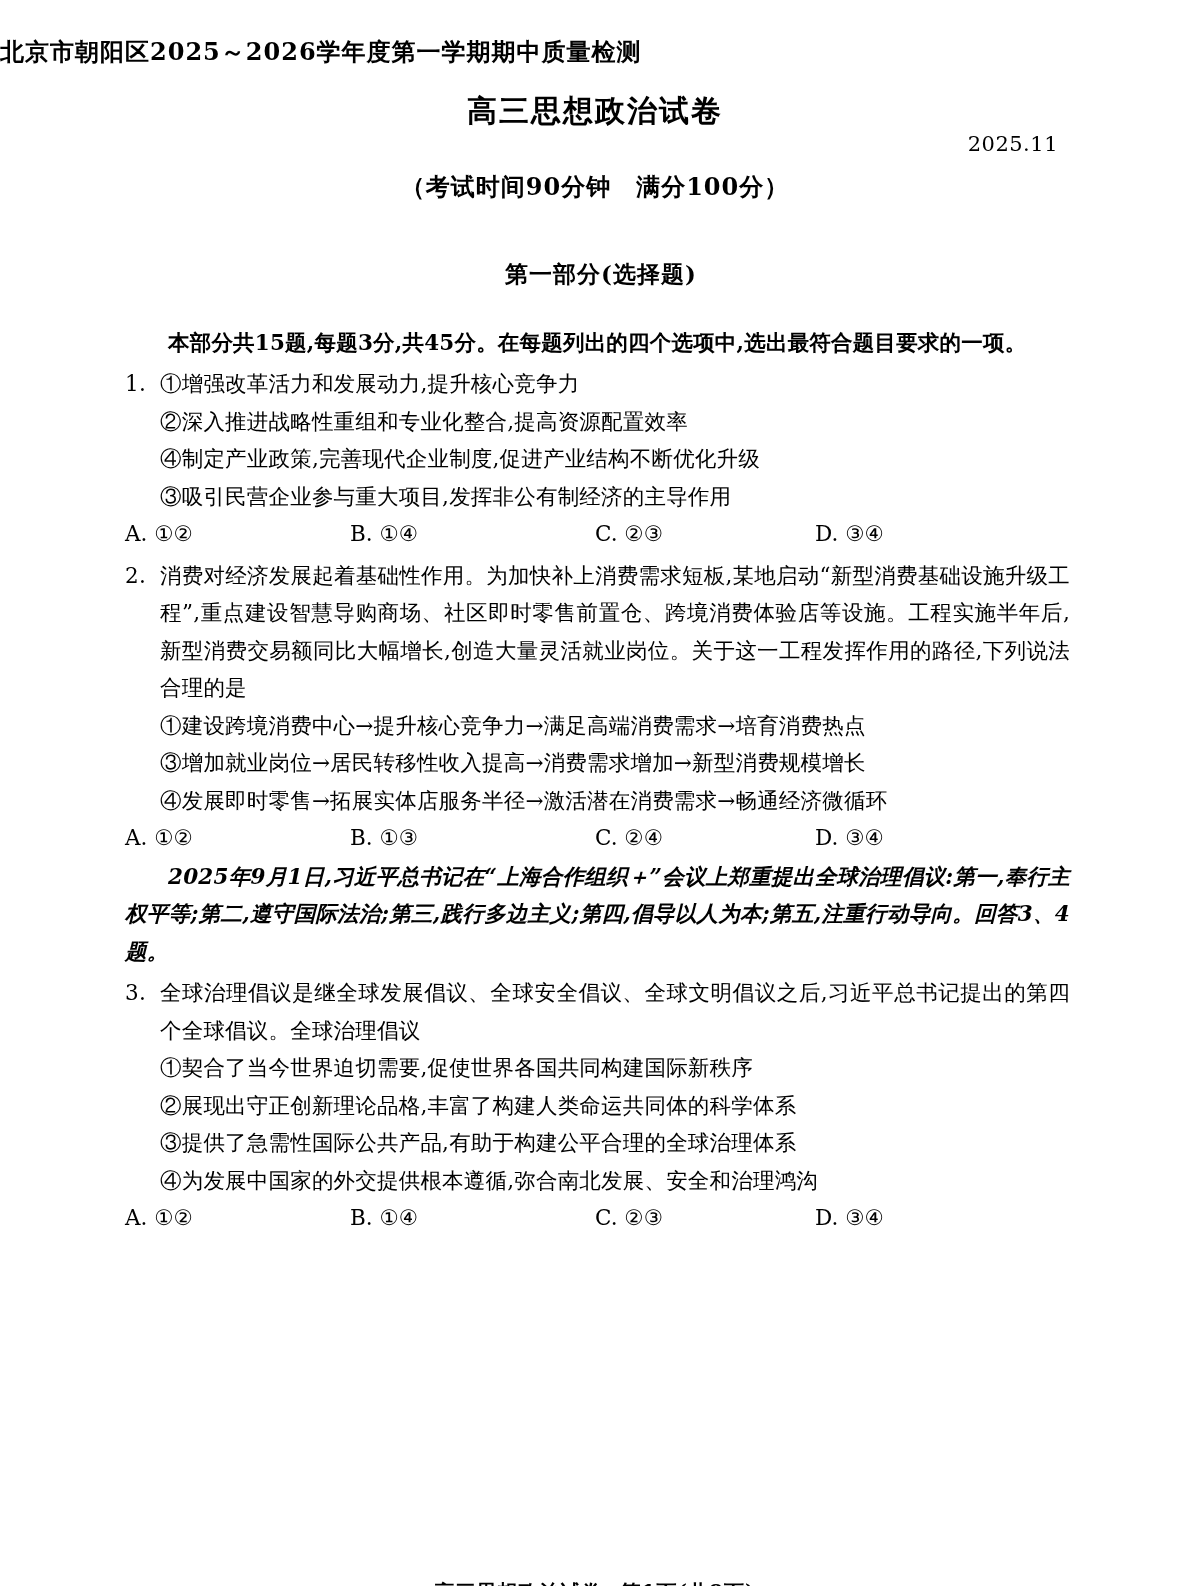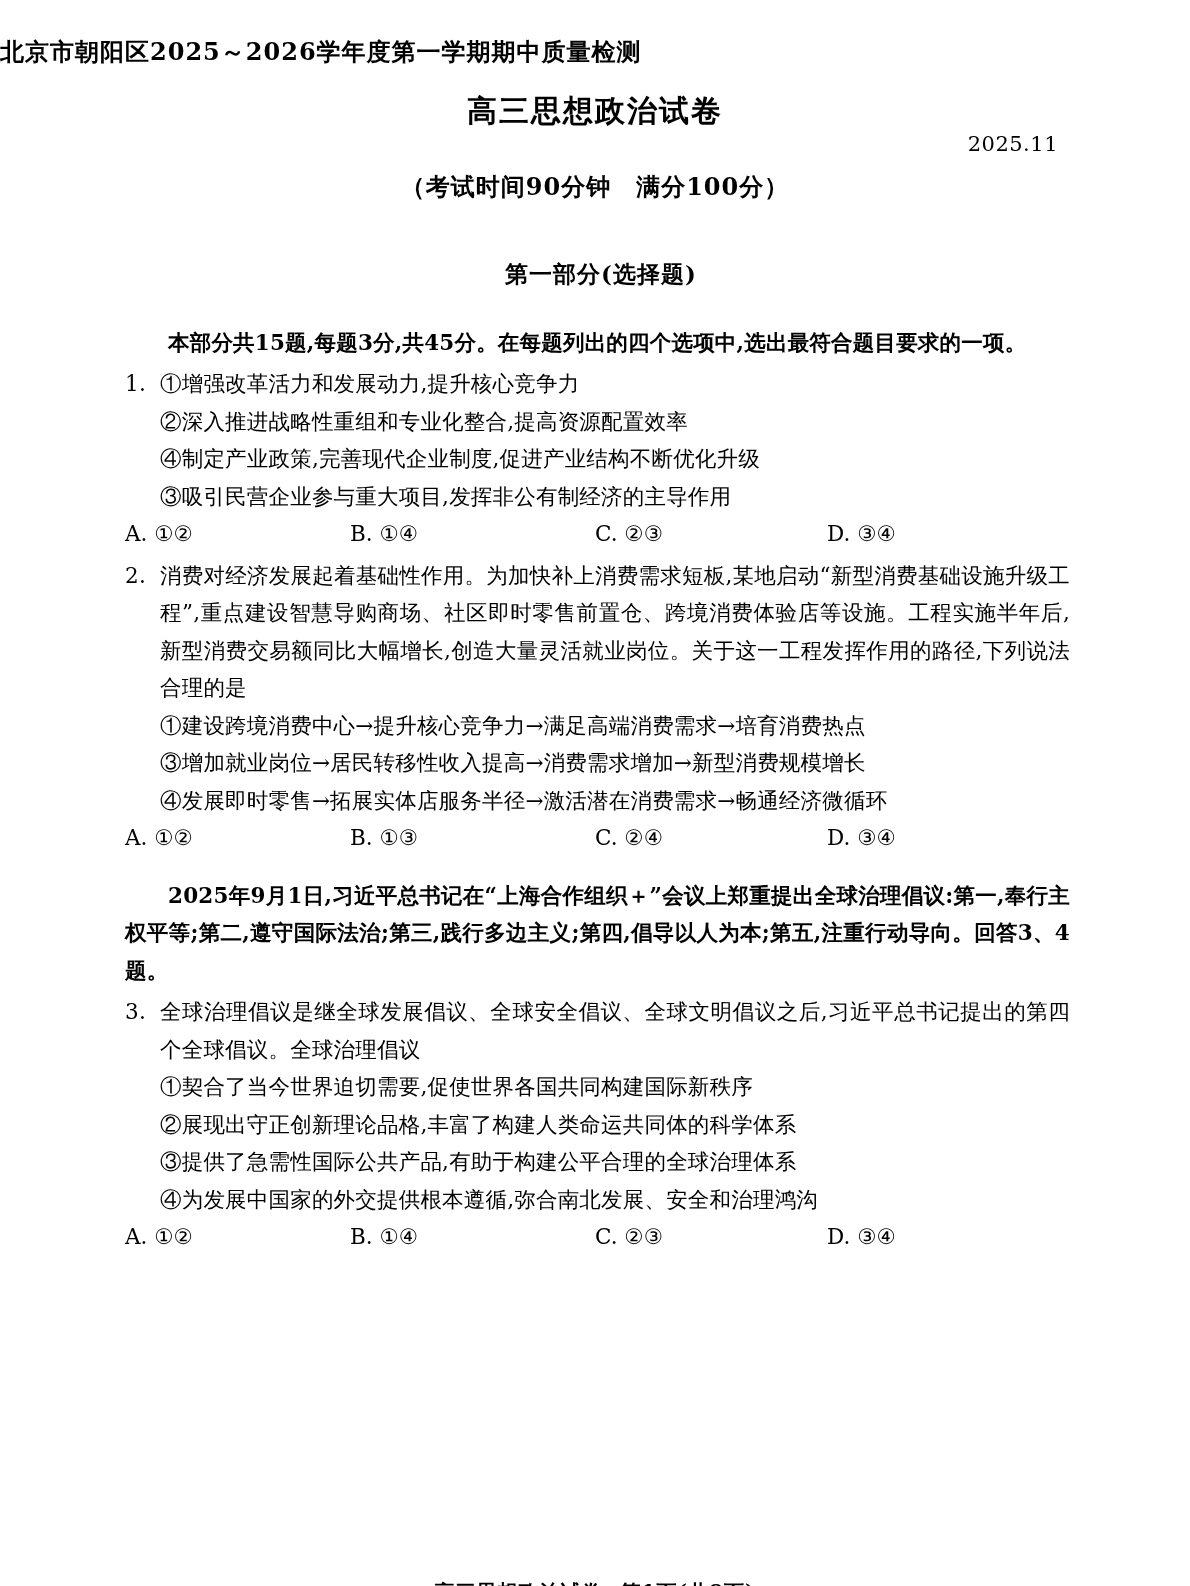--- a/index.html
+++ b/index.html
@@ -113,25 +113,26 @@
     height: 37.5px;
     white-space: nowrap;
   }
   .choices span {
     position: absolute;
     top: 0;
   }
   .ch-a { left: 0px; }
   .ch-b { left: 225px; }
   .ch-c { left: 470px; }
-  .ch-d { left: 690px; margin-left: 12px; }
+  .ch-d { left: 690px; }
 
   .passage {
-    margin-top: 20px;
+    margin-top: 1px;
     text-indent: 2em;
+    font-style: italic;
     font-weight: bold;
     text-align: justify;
     letter-spacing: 0.2px;
   }
 
   
   .footer {
     position: absolute;
     left: 0;
     right: 0;

